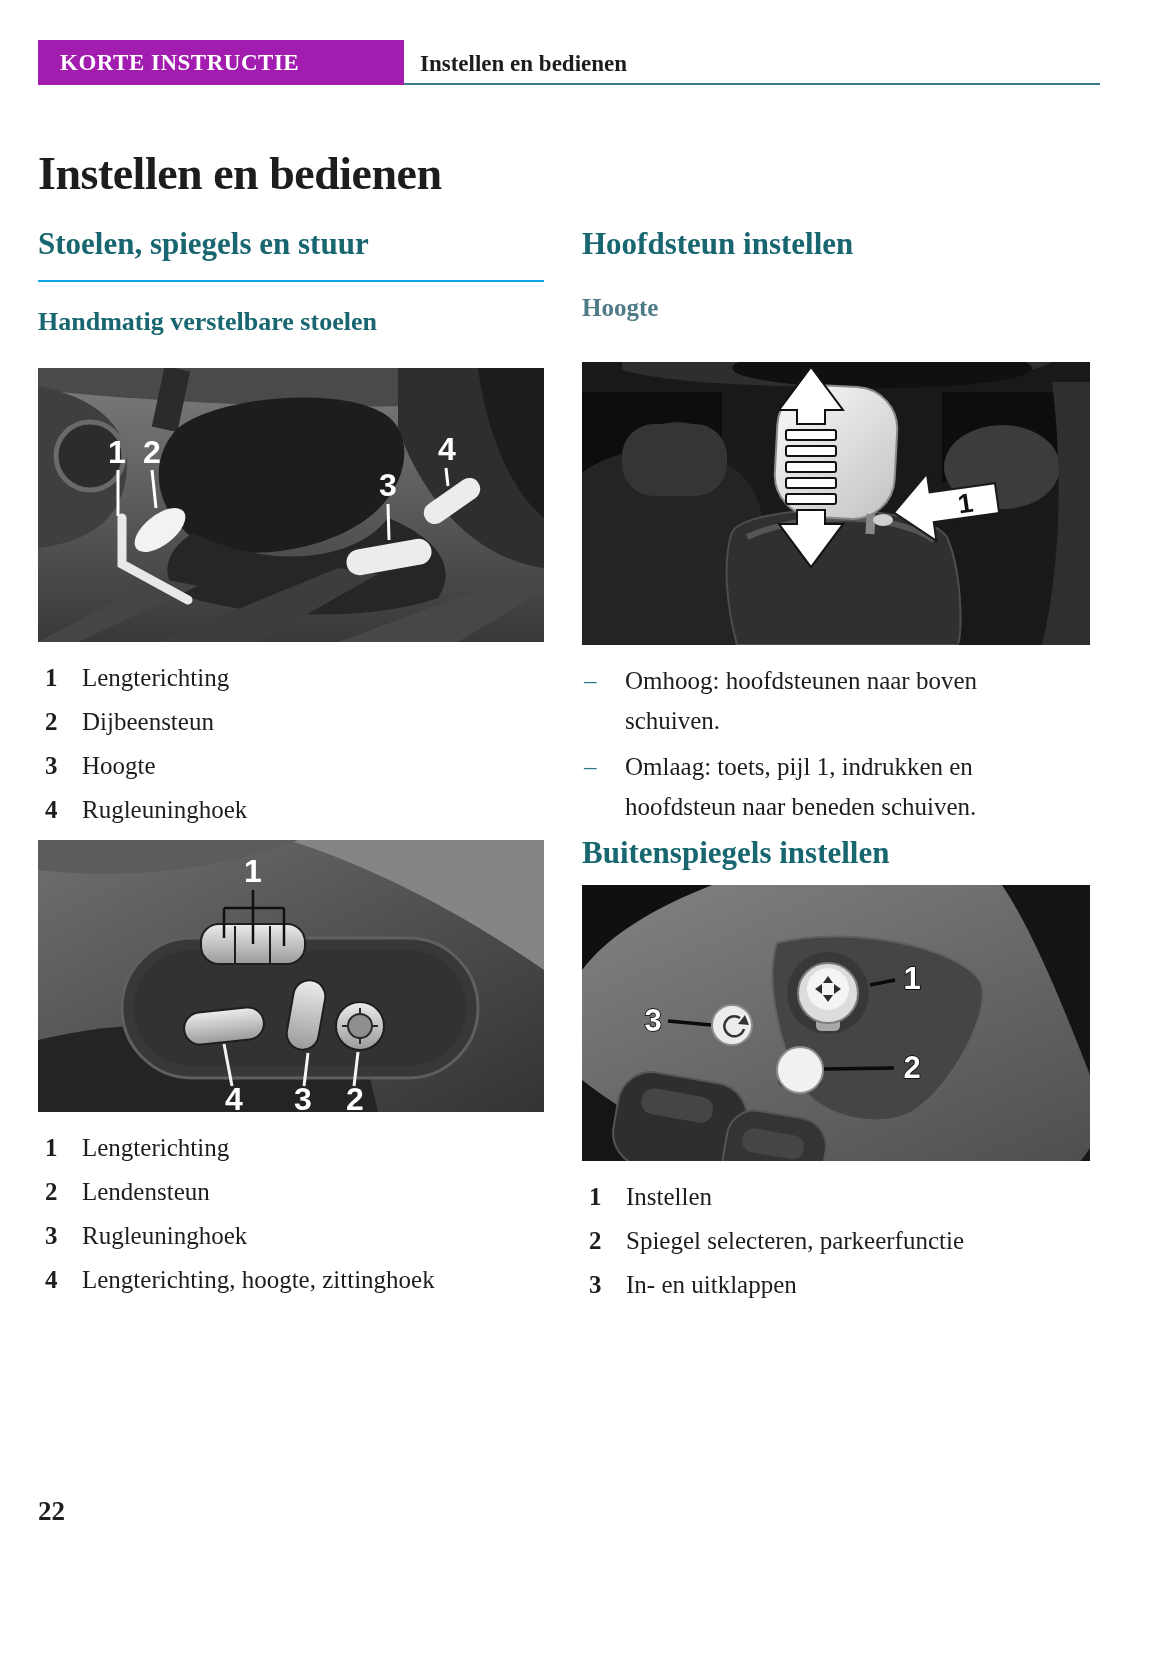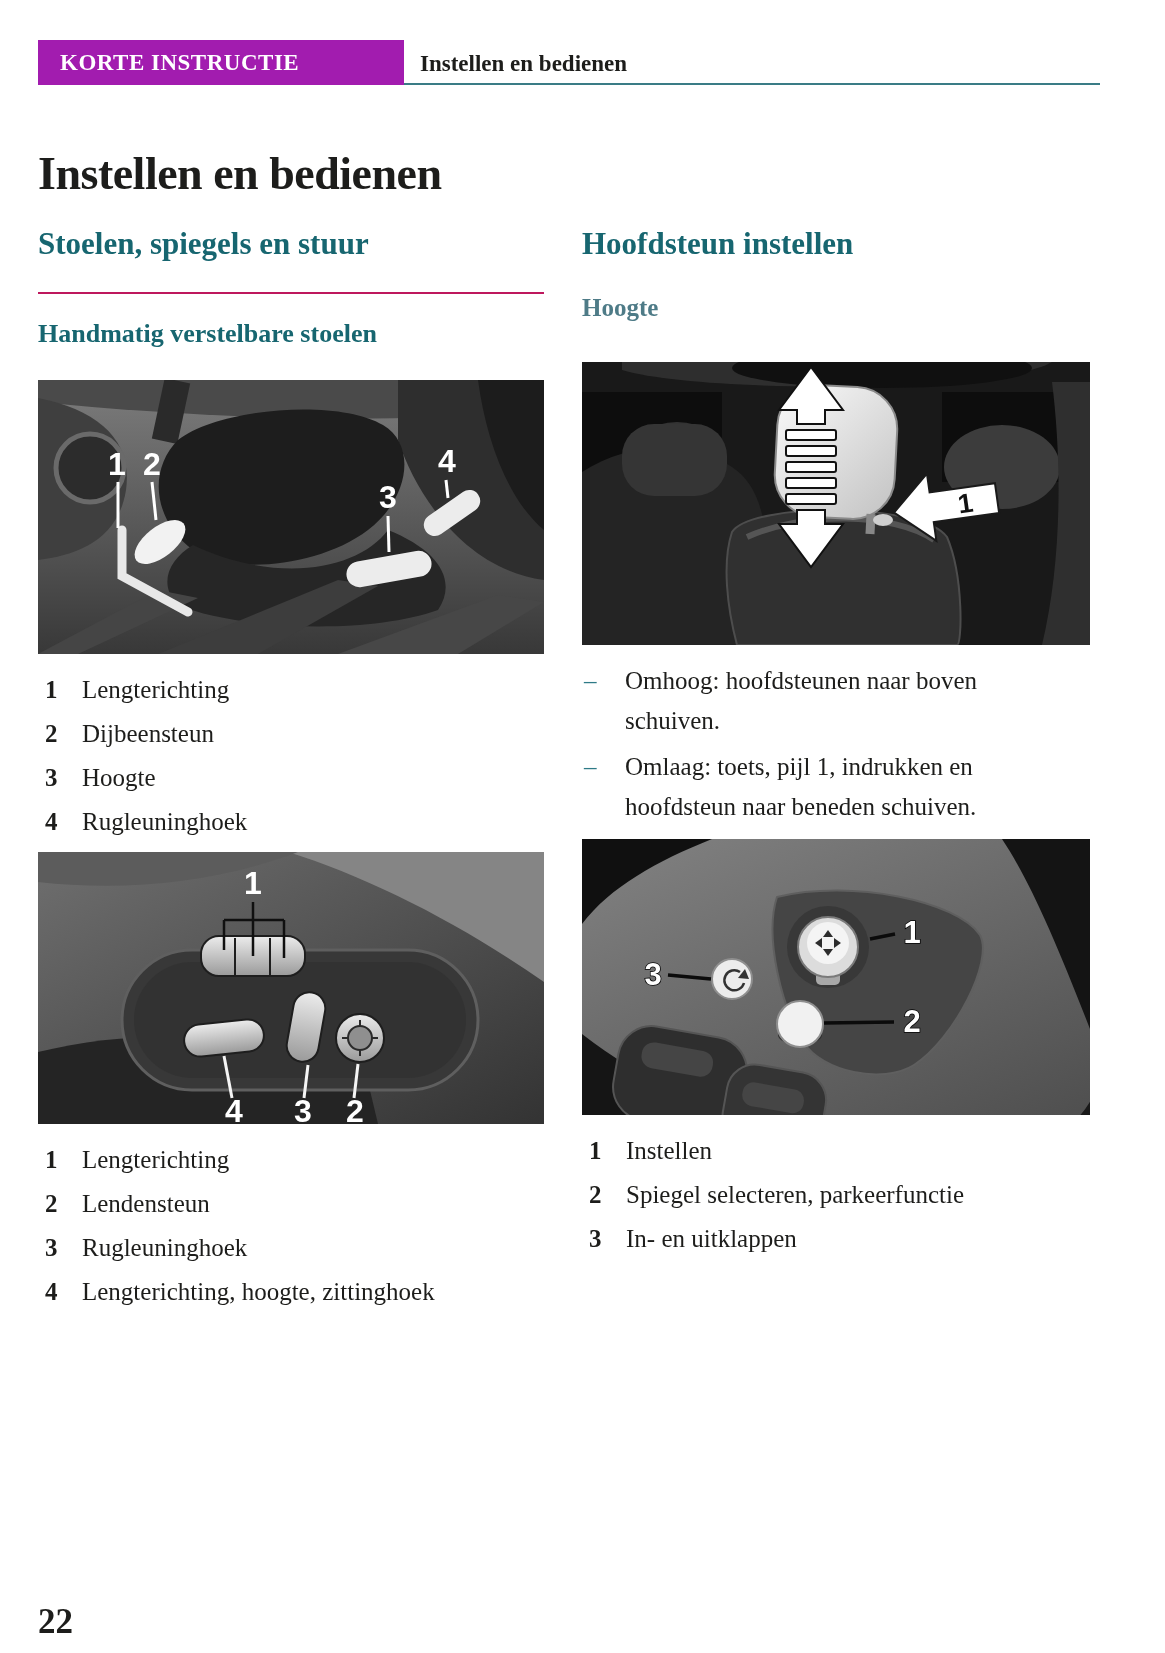--- a/index.html
+++ b/index.html
@@ -16,40 +16,40 @@
   .header-section { position: absolute; left: 420px; top: 40px; height: 45px; line-height: 47px;
     font-weight: bold; font-size: 23px; color: #1d1d1b; }
 
   .page-title { position: absolute; left: 38px; top: 116px; font-size: 46px; font-weight: bold;
     letter-spacing: -0.5px; }
 
   .col-left  { position: absolute; left: 38px;  top: 224px; width: 506px; }
   .col-right { position: absolute; left: 582px; top: 224px; width: 508px; }
 
   h2.sec { margin: 0; font-size: 31px; line-height: 40px; font-weight: bold; color: #176670; }
-  h2.sec.underlined { padding-bottom: 28px; border-bottom: 2px solid #be185d; }
+  h2.sec.underlined { padding-bottom: 16px; border-bottom: 2px solid #0ea5e9; }
   h3.sub { margin: 22px 0 0 0; font-size: 26px; line-height: 36px; font-weight: bold; color: #176670; }
   h4.subsub { margin: 28px 0 0 0; font-size: 25px; line-height: 32px; font-weight: bold; color: #4e7b87; }
 
   .figure { display: block; margin-top: 28px; width: 100%; }
   .figure svg { display: block; width: 100%; height: auto; }
   .fig2 { margin-top: 10px; }
   .fig3 { margin-top: 38px; }
   .fig4 { margin-top: 12px; }
 
   ol.legend { list-style: none; margin: 16px 0 0 0; padding: 0; font-size: 25px; }
   ol.legend li { position: relative; padding-left: 44px; line-height: 40px; margin-bottom: 4px; }
   ol.legend .num { position: absolute; left: 7px; font-weight: bold; }
 
   ul.dashlist { list-style: none; margin: 16px 0 0 0; padding: 0; font-size: 25px; width: 458px; }
   ul.dashlist li { position: relative; padding-left: 43px; line-height: 40px; margin-bottom: 6px; }
   ul.dashlist .dash { position: absolute; left: 2px; color: #2e7a87; }
 
   .mirrors-heading { margin-top: 8px; }
-  .page-number { position: absolute; left: 38px; top: 1602px; font-size: 35px; font-weight: bold; }
+  .page-number { position: absolute; left: 38px; top: 1496px; font-size: 27px; font-weight: bold; }
 
   .callout-num { font-family: "Liberation Sans", sans-serif; font-weight: bold; fill: #ffffff; }
   .callout-outlined { paint-order: stroke; stroke: #000; stroke-width: 1.5px; }
 </style>
 </head>
 <body>
 
 <div class="page">
 
   <div class="header-rule"></div>
@@ -234,20 +234,21 @@
 
     <ul class="dashlist">
       <li>
         <span class="dash">–</span>
         <span>Omhoog: hoofdsteunen naar boven schuiven.</span></li>
       <li>
         <span class="dash">–</span>
         <span>Omlaag: toets, pijl 1, indrukken en hoofdsteun naar beneden schuiven.</span></li>
     </ul>
 
+    <h2 class="sec mirrors-heading">Buitenspiegels instellen</h2>
 
     <div class="figure fig4">
       <svg viewBox="0 0 508 276" xmlns="http://www.w3.org/2000/svg">
         <defs>
           <linearGradient id="f4g" x1="0" y1="0" x2="1" y2="1">
             <stop offset="0" stop-color="#8a8a8a"></stop>
               <stop offset="1" stop-color="#4a4a4a"></stop>
           </linearGradient>
         </defs>
         <rect width="508" height="276" fill="#191919"></rect>

